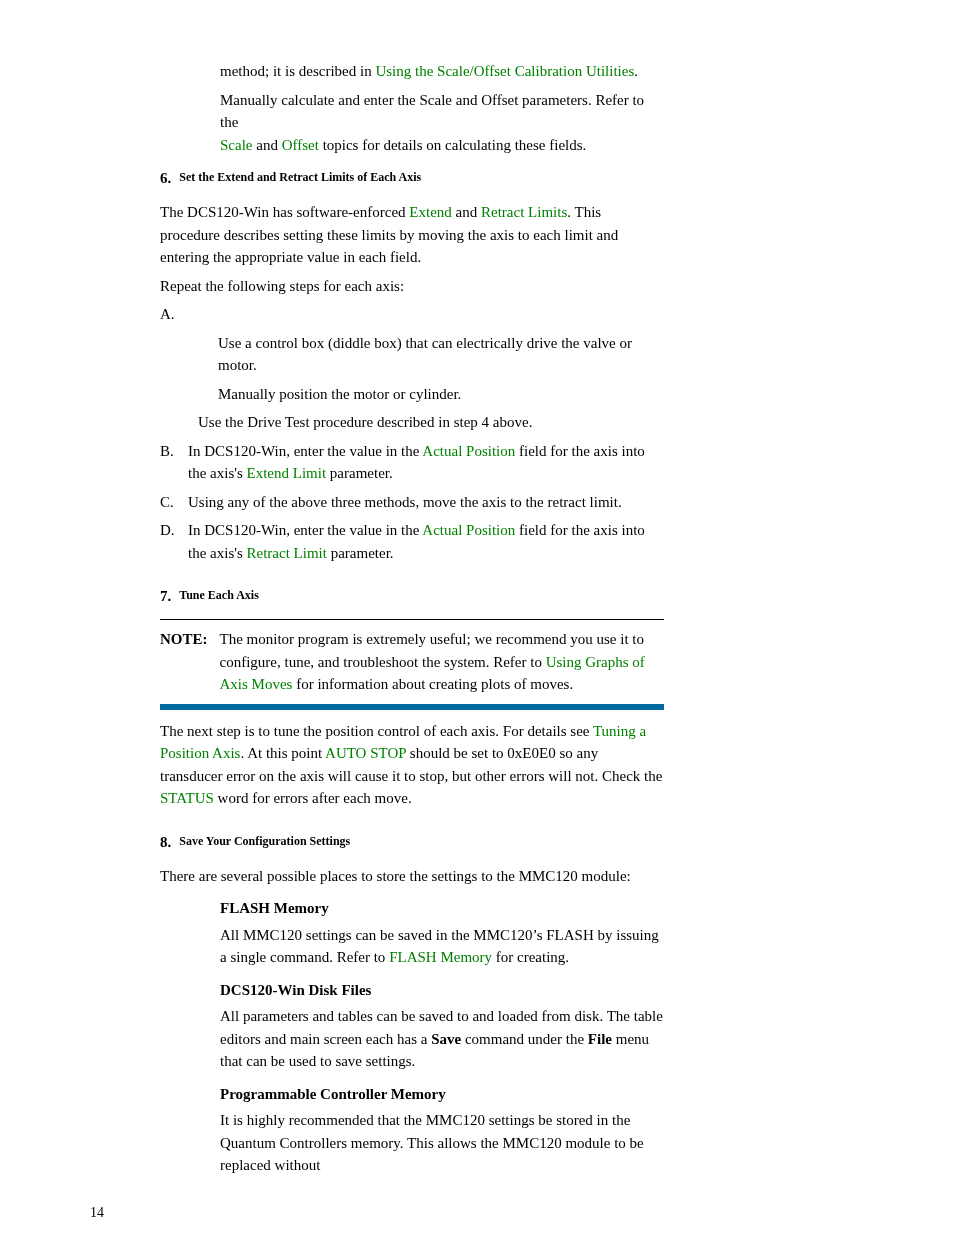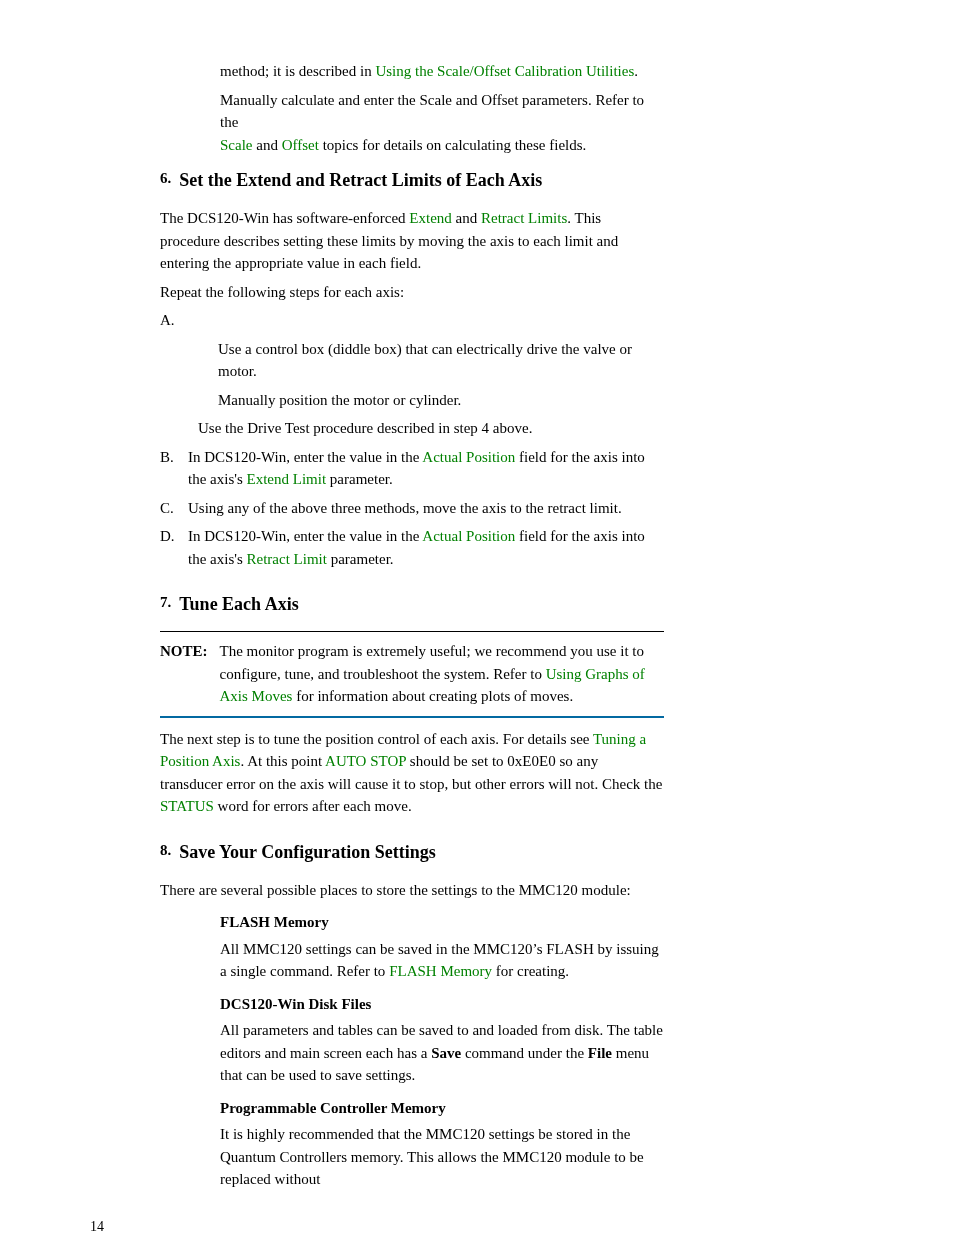--- a/index.html
+++ b/index.html
@@ -33,21 +33,21 @@
       margin-left: 60px;
       margin-bottom: 6px;
     }
 
     .section {
       margin-bottom: 24px;
     }
 
     .section-header {
       font-weight: bold;
-      font-size: 18px;
+      font-size: 12px;
       margin-bottom: 8px;
     }
 
     .section-number {
       font-weight: bold;
     }
 
     p {
       margin-bottom: 6px;
       line-height: 1.5;
@@ -70,21 +70,21 @@
     }
 
     .sub-indent {
       margin-left: 30px;
       margin-bottom: 6px;
       line-height: 1.5;
     }
 
     .note-box {
       border-top: 1px solid #000;
-      border-bottom: 2px solid #0369a1;
+      border-bottom: 6px solid #0369a1;
       padding: 8px 0;
       margin-bottom: 10px;
       display: flex;
       gap: 8px;
       line-height: 1.5;
     }
 
     .note-label {
       font-weight: bold;
       white-space: nowrap;

